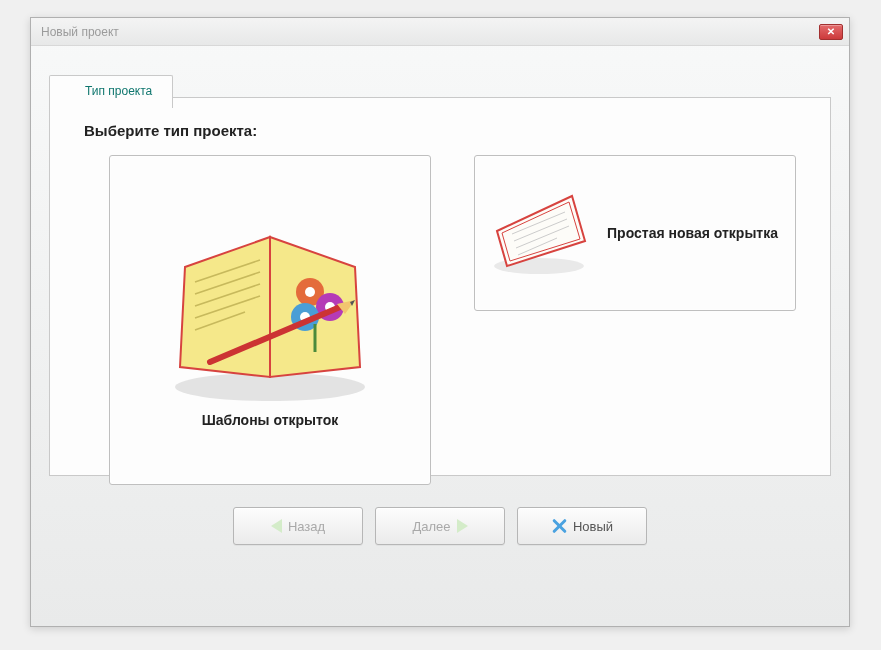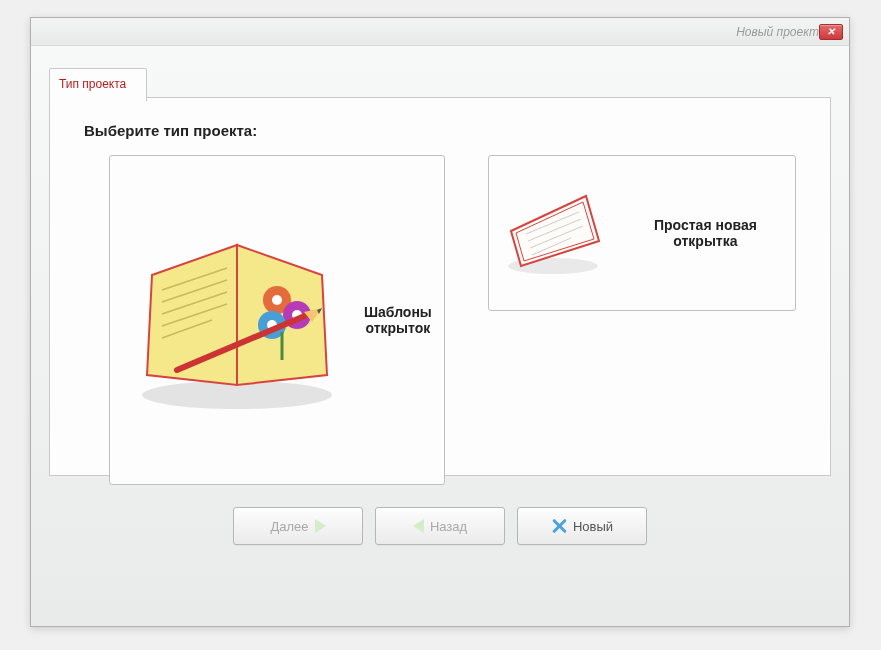--- a/index.html
+++ b/index.html
@@ -15,26 +15,25 @@
     width: 820px; height: 610px;
     background: linear-gradient(to bottom, #f8f9f9 0%, #e9eaea 100%);
     border: 1px solid #b0b0b0;
     box-shadow: 0 2px 8px rgba(0,0,0,0.15);
   }
   .titlebar {
     height: 28px;
     background: linear-gradient(to bottom, #f4f4f4, #e7e8e8);
     display: flex;
     align-items: center;
-    justify-content: flex-end;
+    justify-content: space-between;
     padding: 0 6px 0 10px;
     font-size: 12px;
     color: #9b9b9b;
     border-bottom: 1px solid #d8d8d8;
-    font-style: italic;
   }
   .close-btn {
     width: 24px; height: 16px;
     background: linear-gradient(to bottom, #e46b6c, #cc3a3b);
     border: 1px solid #a23030;
     border-radius: 2px;
     display: flex;
     align-items: center;
     justify-content: center;
     color: #fff;
@@ -48,26 +47,26 @@
   }
   .tab-header {
     display: flex;
     position: relative;
     z-index: 2;
   }
   .tab {
     background: #fdfdfd;
     border: 1px solid #c9c9c9;
     border-bottom: none;
-    padding: 8px 20px 10px 9px;
+    padding: 8px 20px 10px 35px;
     font-size: 12px;
-    color: #b91c1c;
+    color: #0f766e;
     border-radius: 2px 2px 0 0;
     position: relative;
-    top: 4px;
+    top: 11px;
   }
   .tab-panel {
     border: 1px solid #c9c9c9;
     background: #fdfdfd;
     height: 379px;
     padding: 20px 22px 20px 22px;
     position: relative;
     z-index: 1;
   }
   .prompt {
@@ -84,29 +83,29 @@
     height: 330px;
     padding: 0 12px;
   }
   .card {
     border: 1px solid #bfbfbf;
     border-radius: 3px;
     background: #fdfdfd;
     display: flex;
     align-items: center;
     justify-content: center;
-    gap: 12px;
+    gap: 0;
     padding: 12px;
     cursor: pointer;
     box-shadow: inset 0 0 0 1px rgba(255,255,255,0.6);
     margin-left: 25px;
   }
   .card.large {
     grid-row: 1 / span 2;
-    flex-direction: row;
+    flex-direction: column;
   }
   .card-label {
     font-size: 14px;
     font-weight: bold;
     color: #222;
     text-align: center;
   }
   .card.small .card-label { flex: 1; }
   .card.small .thumb { flex-shrink: 0; }
   .thumb { display:flex; align-items:center; justify-content:center; }
@@ -221,26 +220,26 @@
             </svg>
           </div>
           <div class="card-label">Простая новая открытка</div>
         </div>
 
 
       </div>
 
       <div class="footer-btns">
         <div class="btn disabled">
+          <span class="arrow-left off"></span>
+          <span>Назад</span>
+        </div>
+        <div class="btn disabled">
           <span>Далее</span>
           <span class="arrow-right off"></span>
-        </div>
-        <div class="btn disabled">
-          <span class="arrow-left off"></span>
-          <span>Назад</span>
         </div>
         <div class="btn">
           <span class="x-icon"></span>
           <span>Новый</span>
         </div>
       </div>
 
     </div>
   </div>
 </div>

